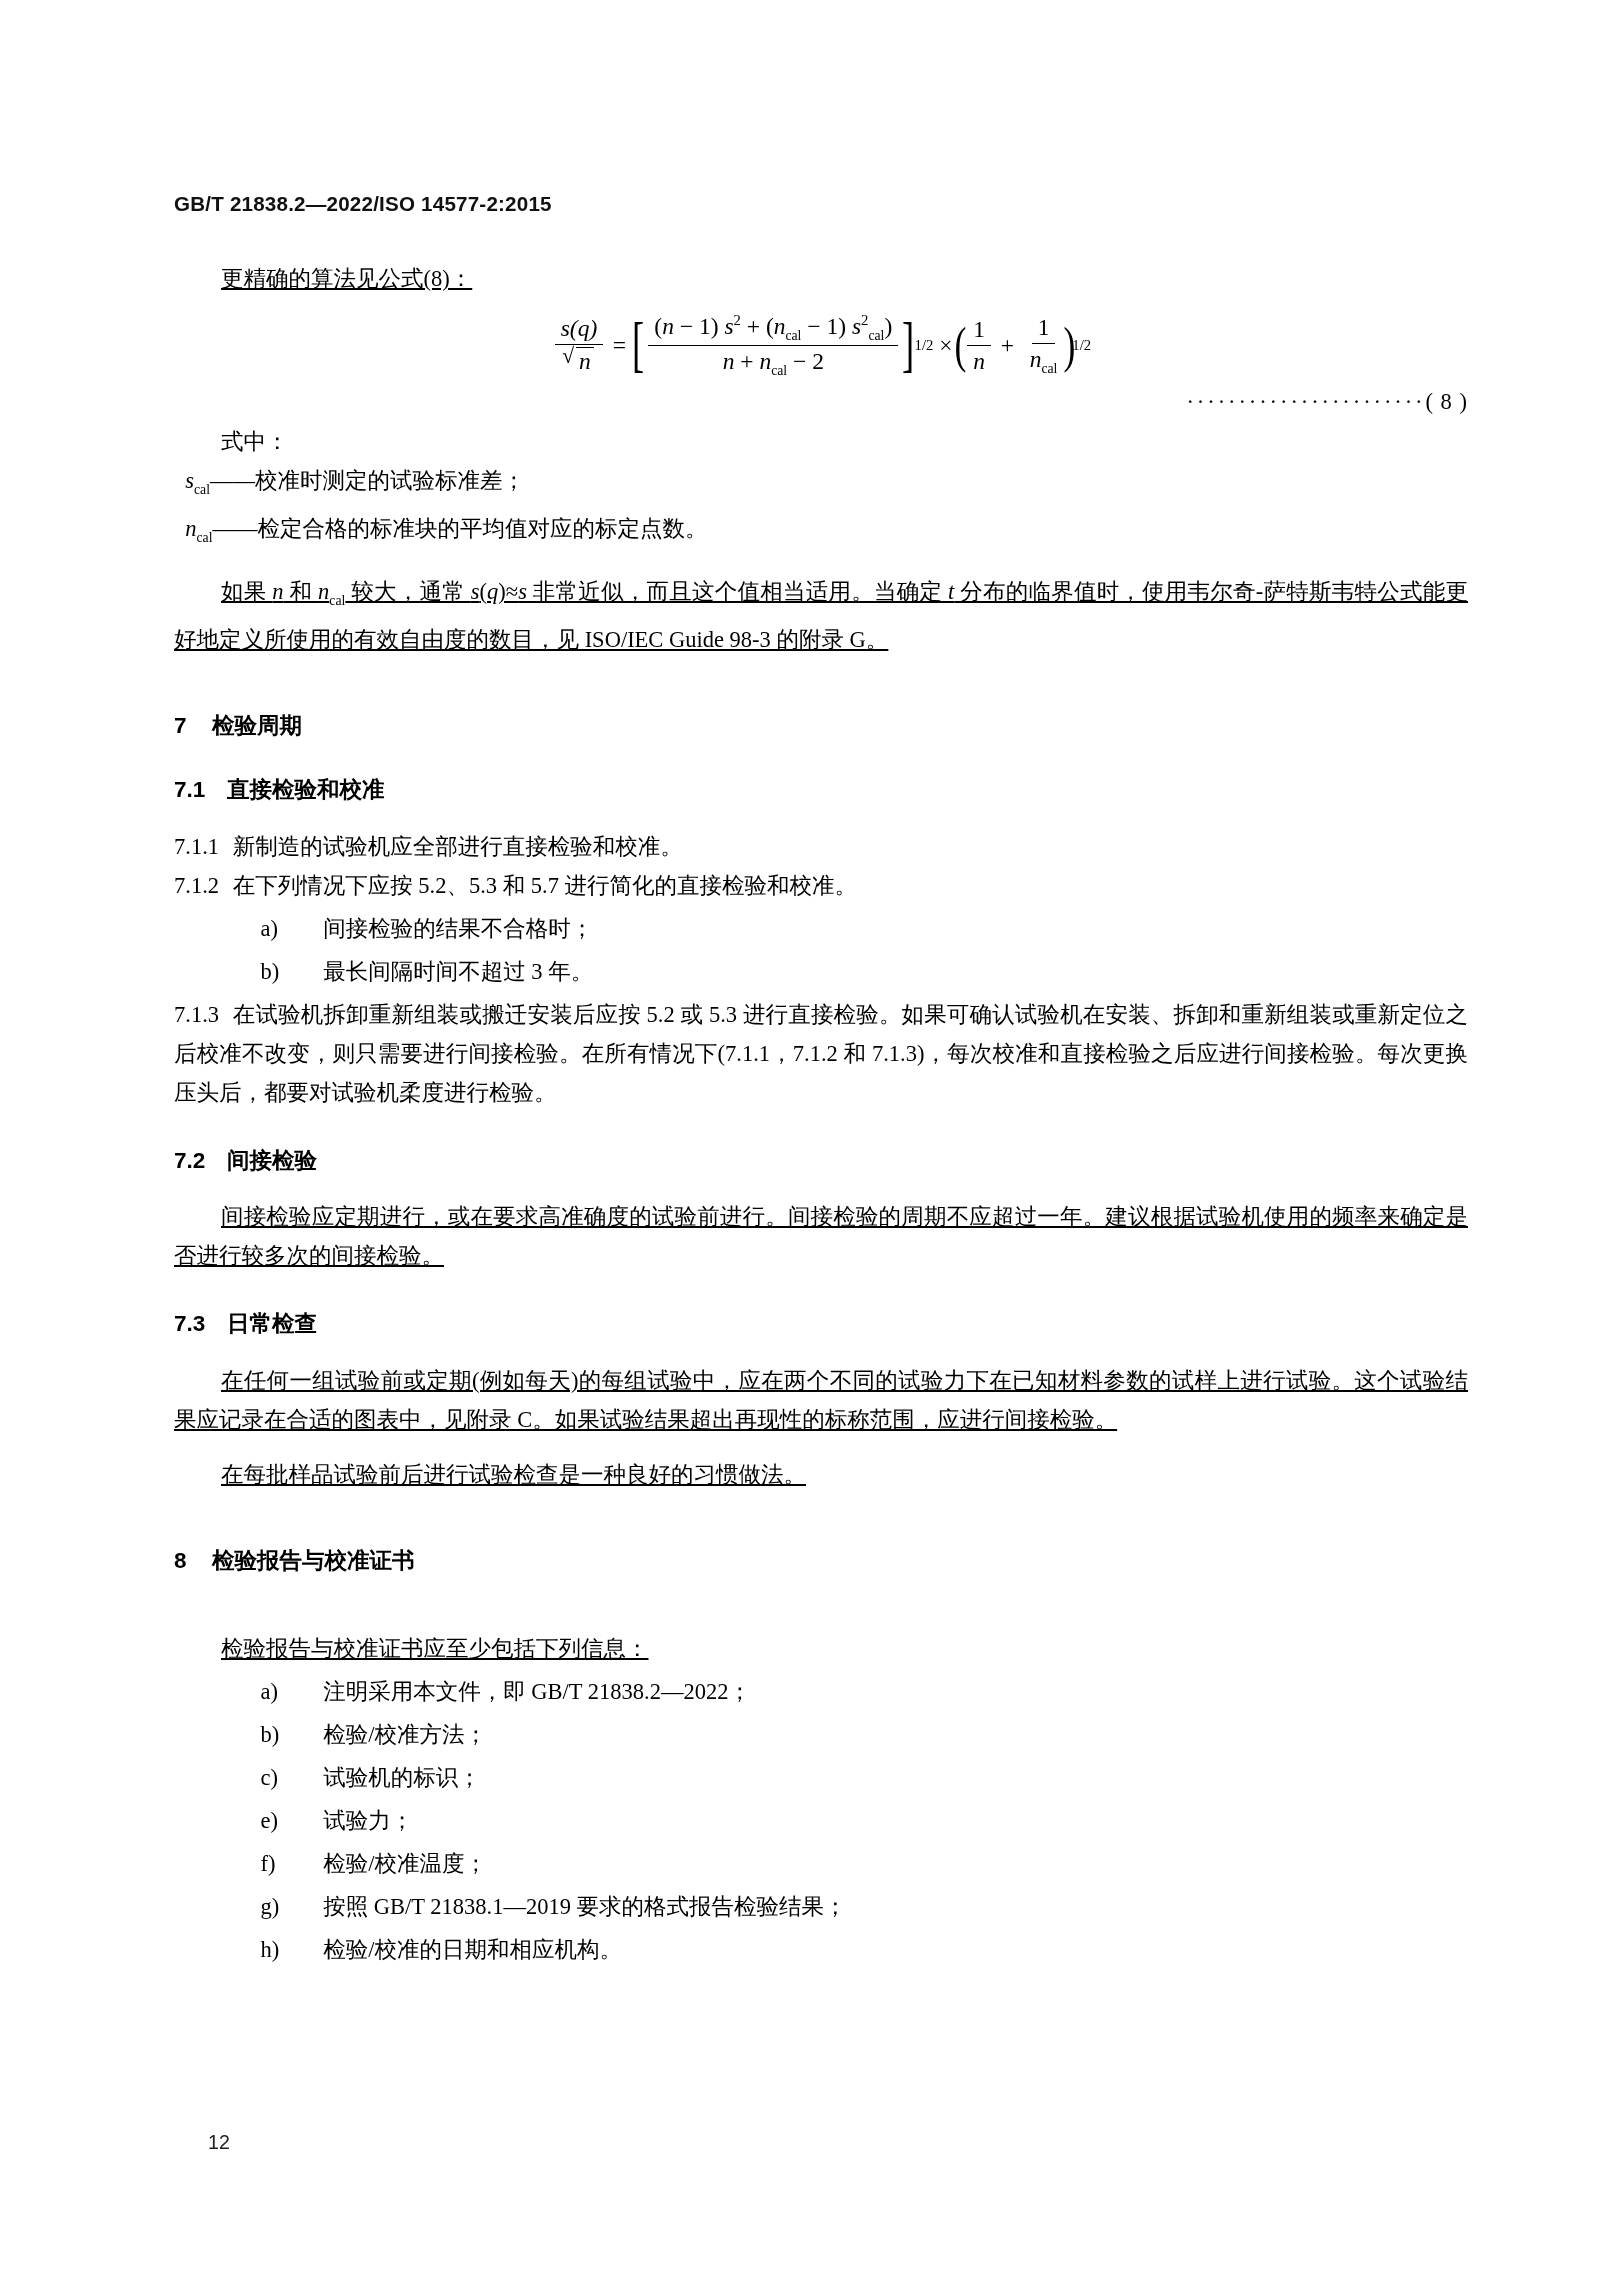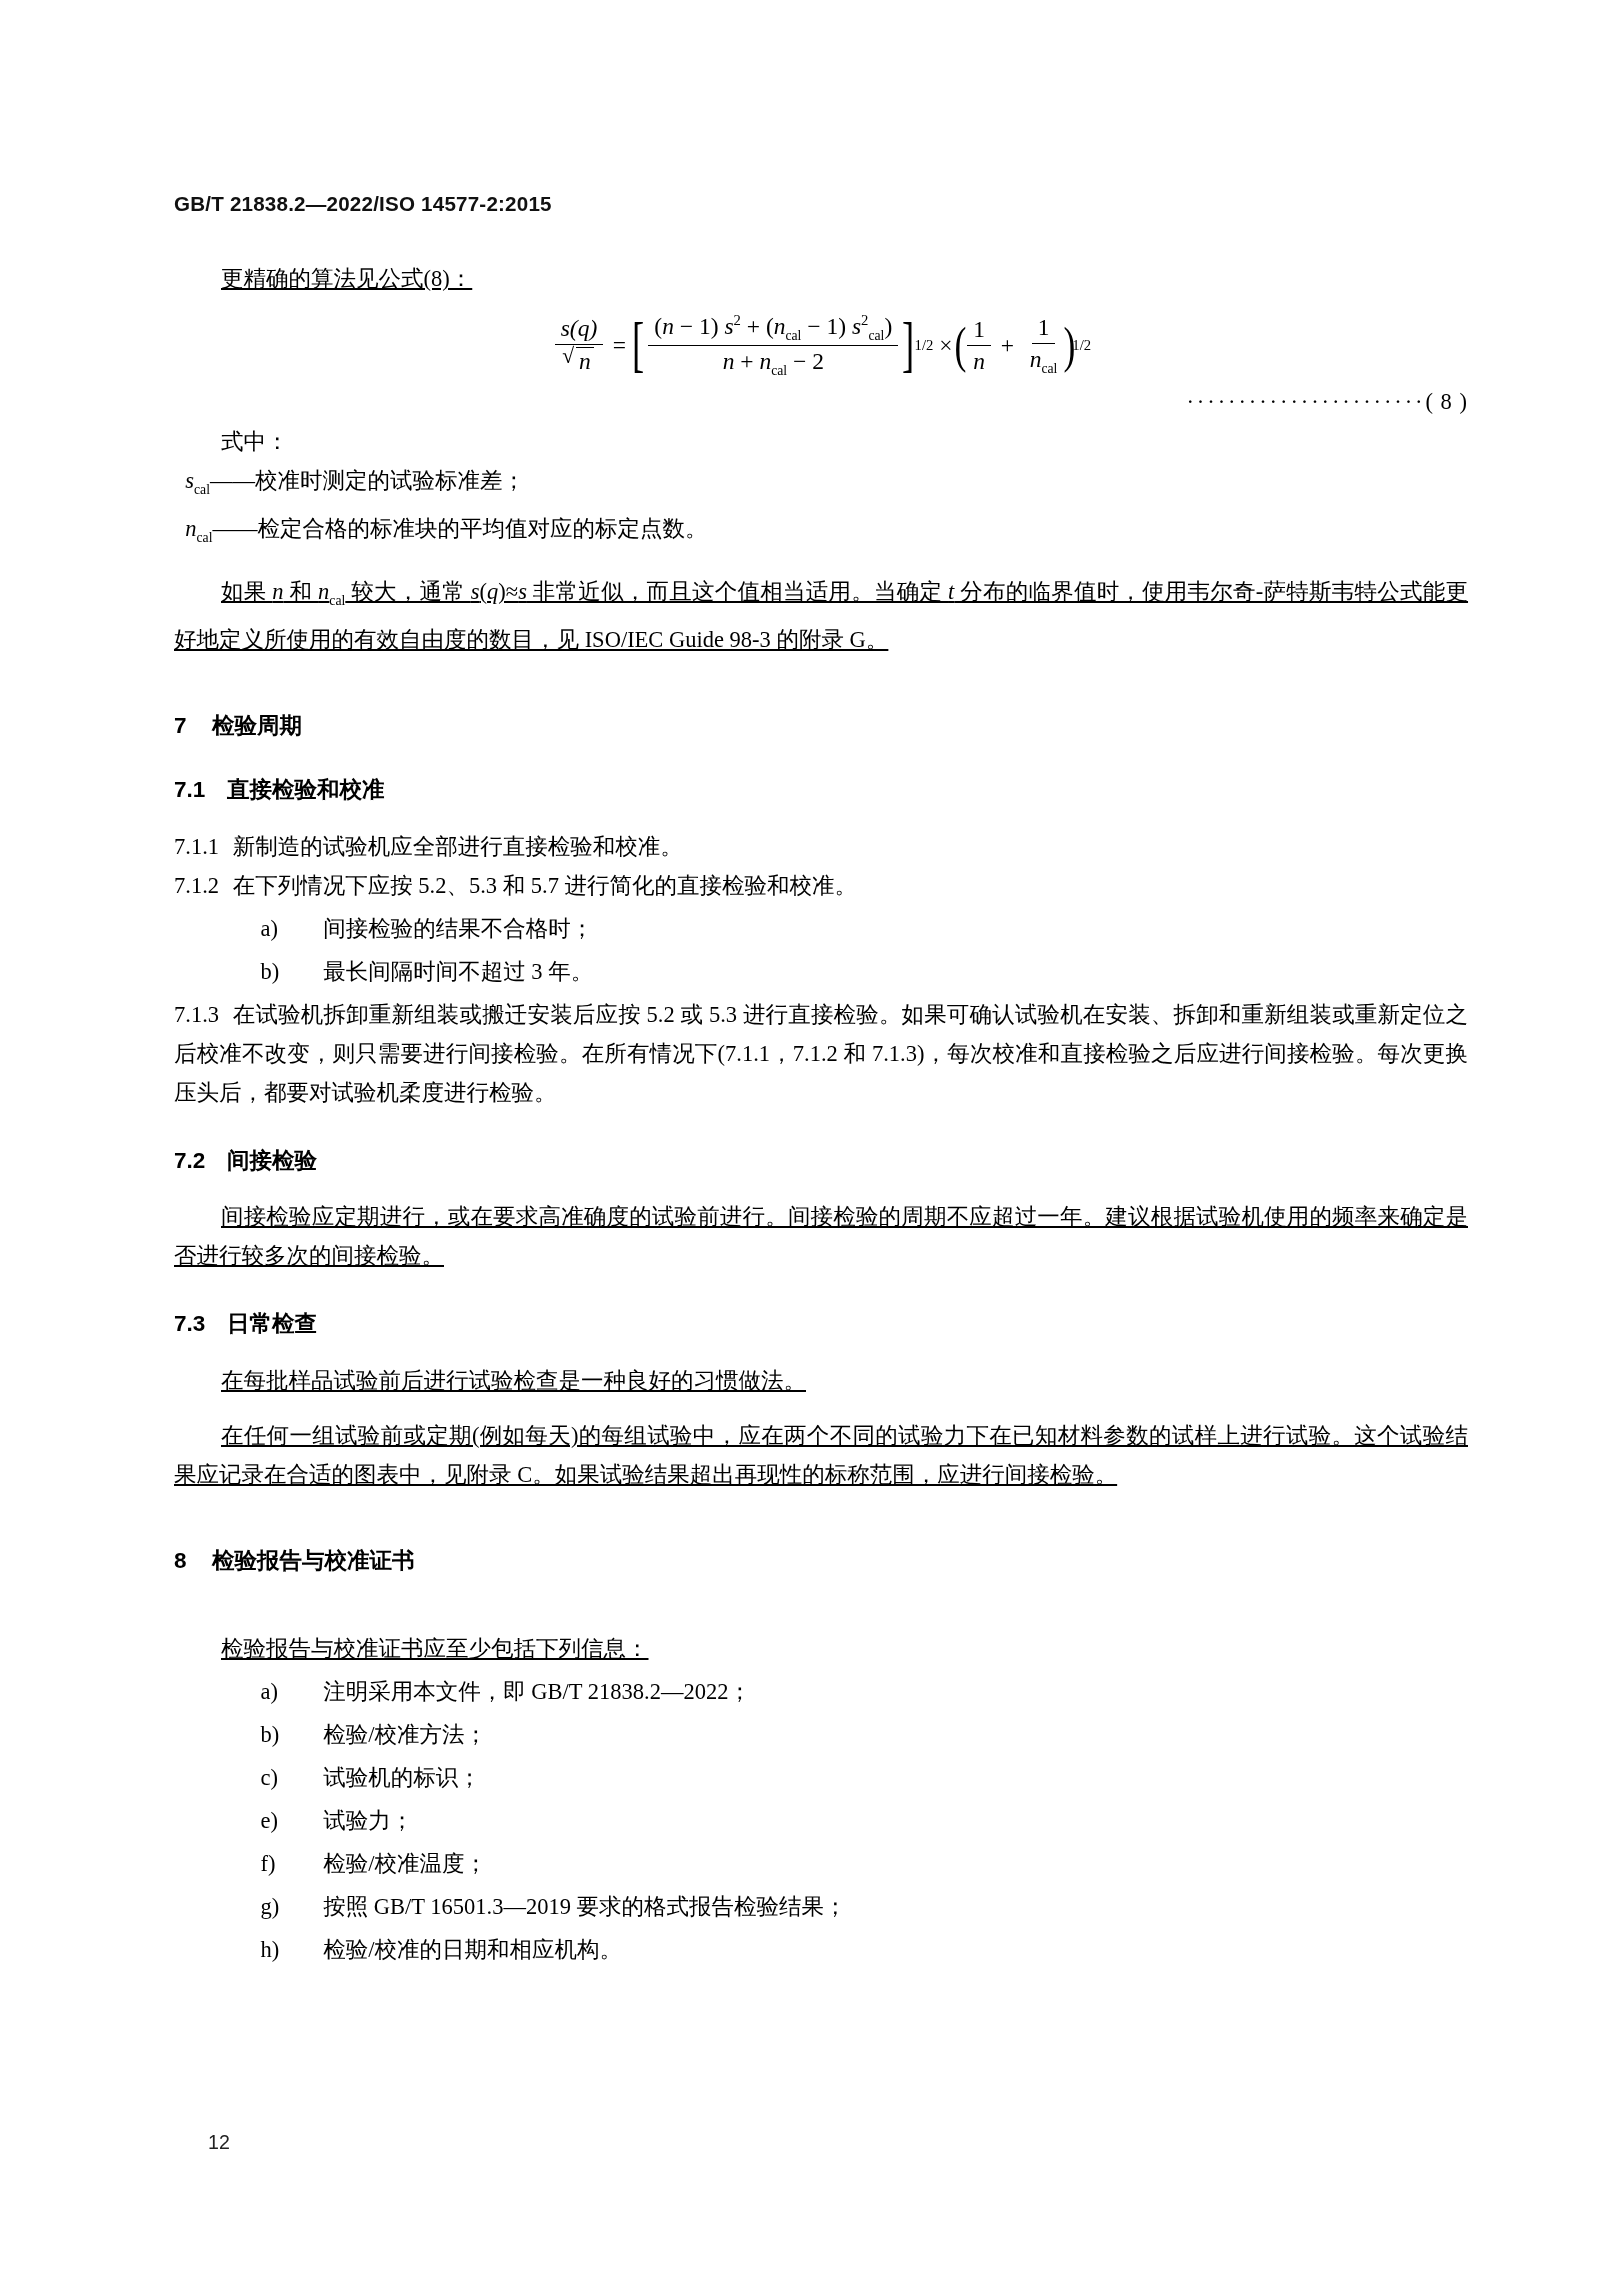--- a/index.html
+++ b/index.html
@@ -254,22 +254,22 @@
     </p>
 
     <div class="subsec-title">
       <span class="num">7.2</span><span>间接检验</span>
     </div>
     <p class="para indent2">间接检验应定期进行，或在要求高准确度的试验前进行。间接检验的周期不应超过一年。建议根据试验机使用的频率来确定是否进行较多次的间接检验。</p>
 
     <div class="subsec-title">
       <span class="num">7.3</span><span>日常检查</span>
     </div>
+    <p class="para indent2">在任何一组试验前或定期(例如每天)的每组试验中，应在两个不同的试验力下在已知材料参数的试样上进行试验。这个试验结果应记录在合适的图表中，见附录 C。如果试验结果超出再现性的标称范围，应进行间接检验。</p>
     <p class="para indent2">在每批样品试验前后进行试验检查是一种良好的习惯做法。</p>
-    <p class="para indent2">在任何一组试验前或定期(例如每天)的每组试验中，应在两个不同的试验力下在已知材料参数的试样上进行试验。这个试验结果应记录在合适的图表中，见附录 C。如果试验结果超出再现性的标称范围，应进行间接检验。</p>
 
     <div class="sec-title">
       <span class="num">8</span><span>检验报告与校准证书</span>
     </div>
 
     <div class="gap-sm"></div>
 
     <p class="para indent2">检验报告与校准证书应至少包括下列信息：</p>
 
     <div class="list-block">
@@ -282,21 +282,21 @@
       <p class="list-item">
         <span class="marker">c)</span><span>试验机的标识；</span>
       </p>
       <p class="list-item">
         <span class="marker">e)</span><span>试验力；</span>
       </p>
       <p class="list-item">
         <span class="marker">f)</span><span>检验/校准温度；</span>
       </p>
       <p class="list-item">
-        <span class="marker">g)</span><span>按照 GB/T 16501.3—2019 要求的格式报告检验结果；</span>
+        <span class="marker">g)</span><span>按照 GB/T 21838.1—2019 要求的格式报告检验结果；</span>
       </p>
       <p class="list-item">
         <span class="marker">h)</span><span>检验/校准的日期和相应机构。</span>
       </p>
     </div>
 
   </div>
 
   <div class="page-number">12</div>
 

